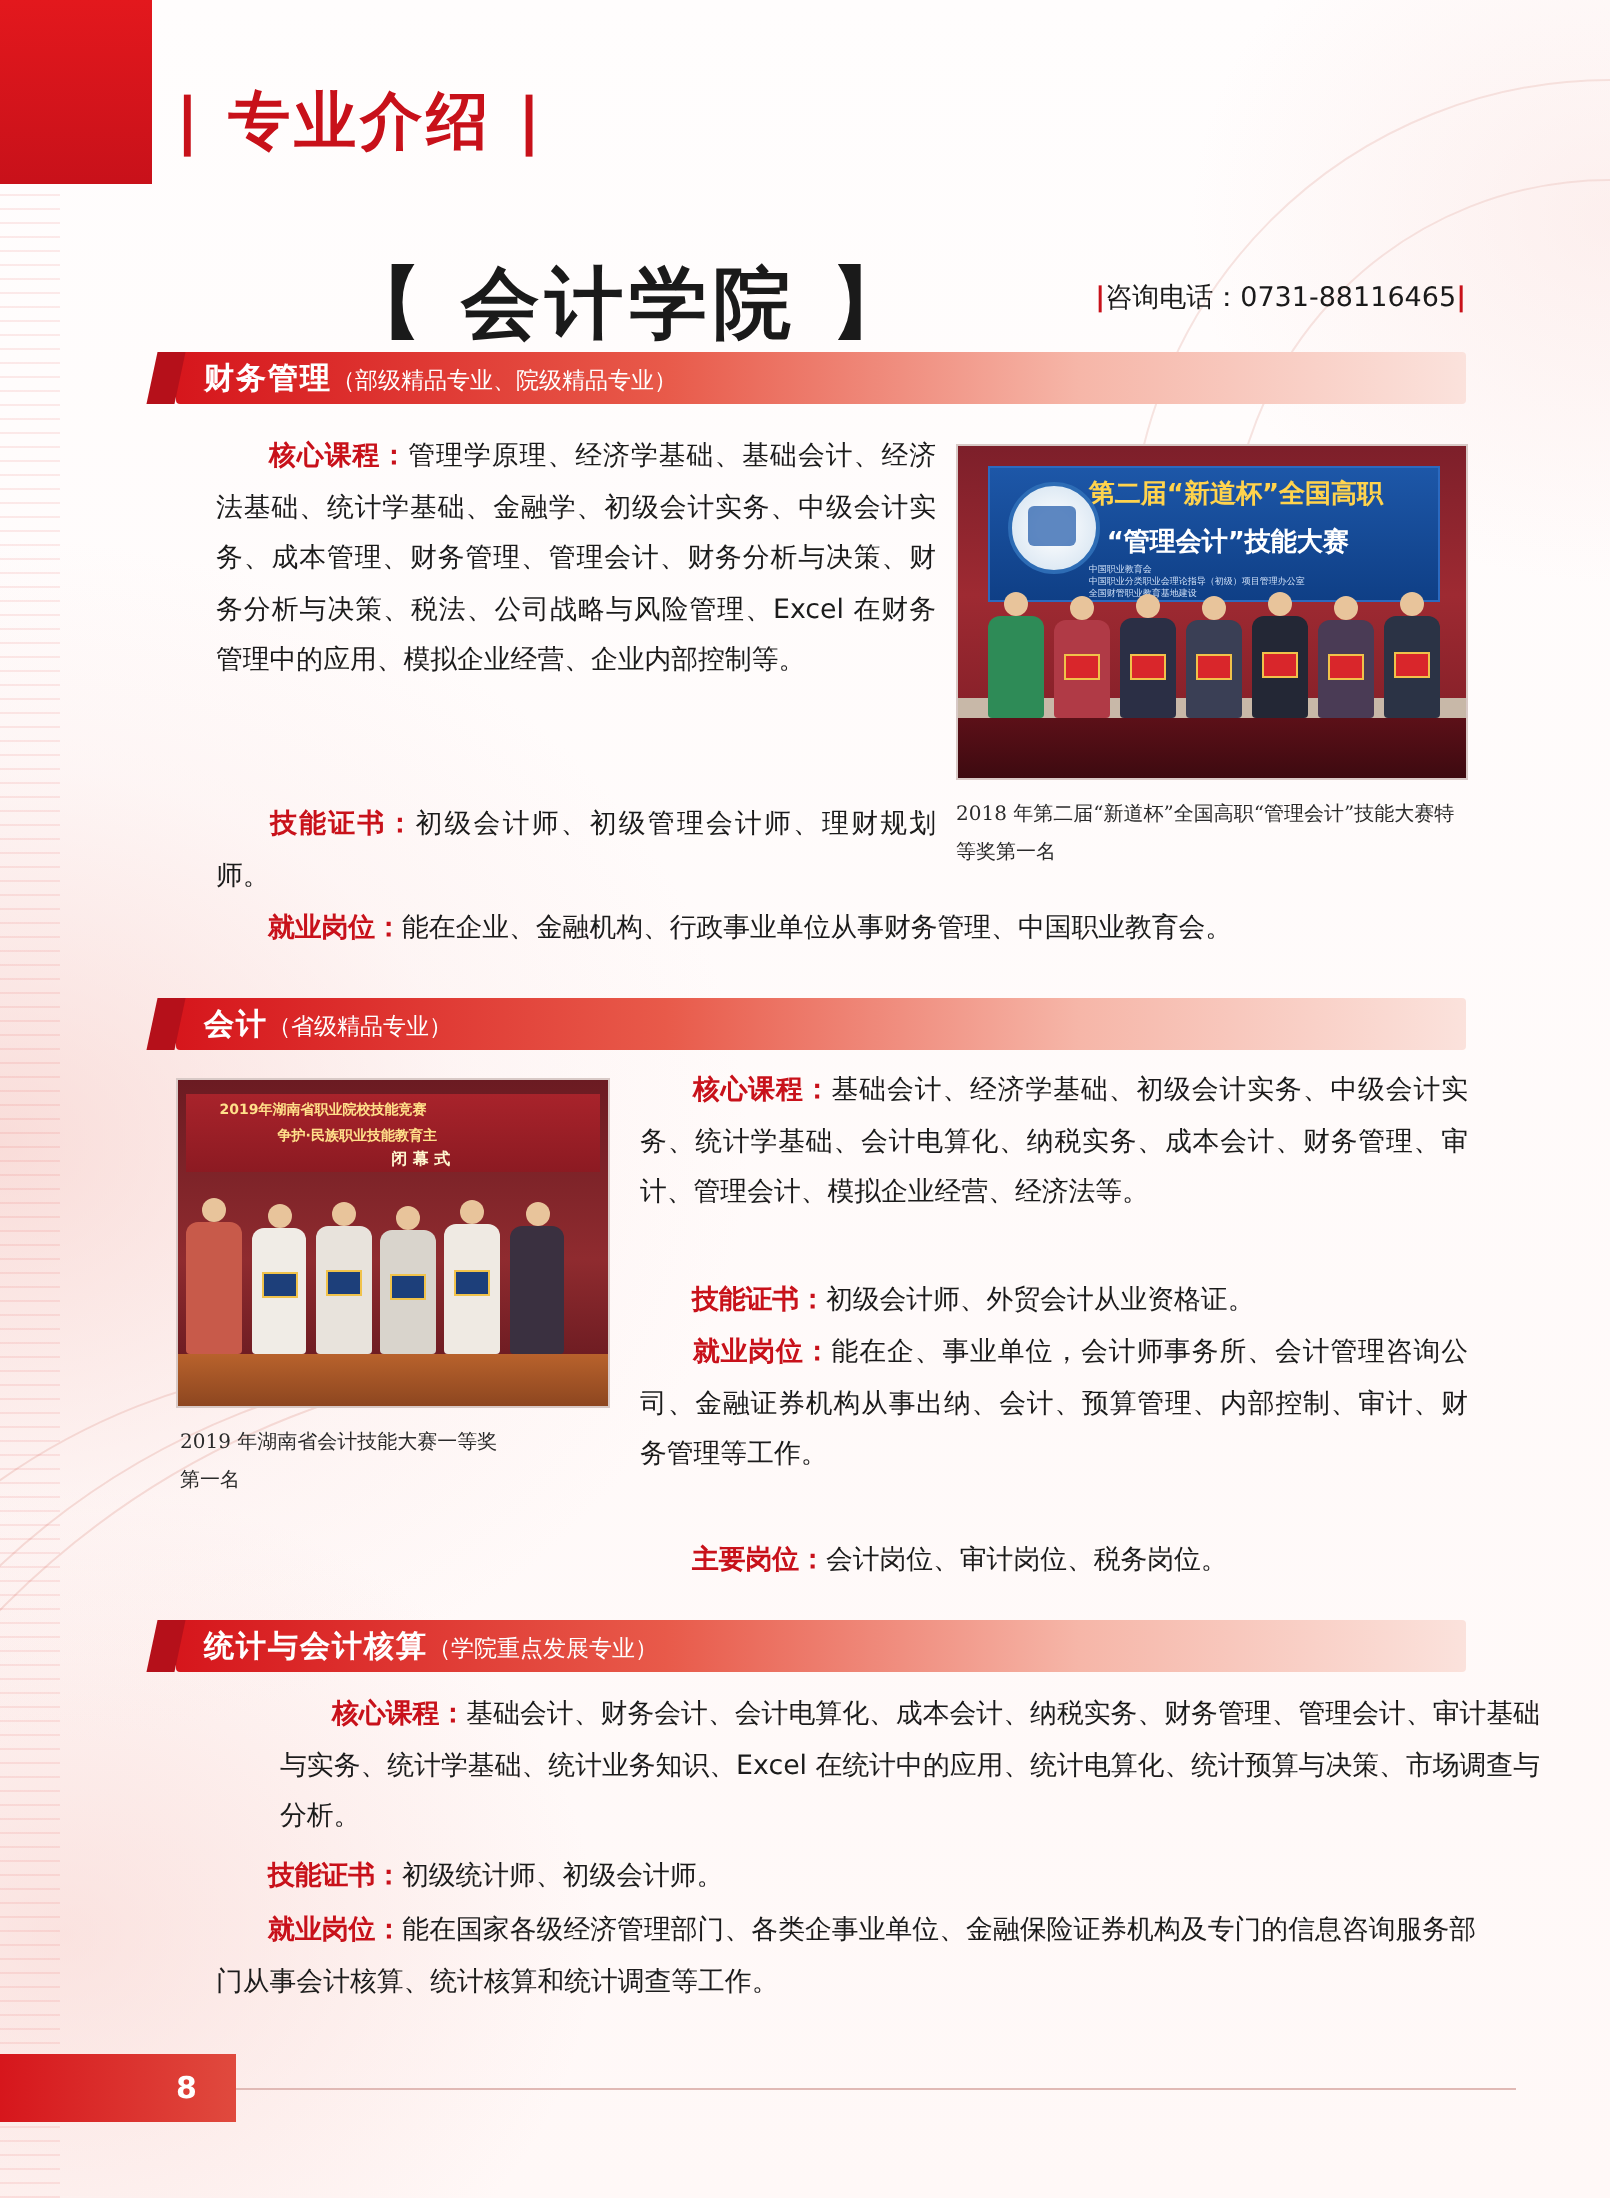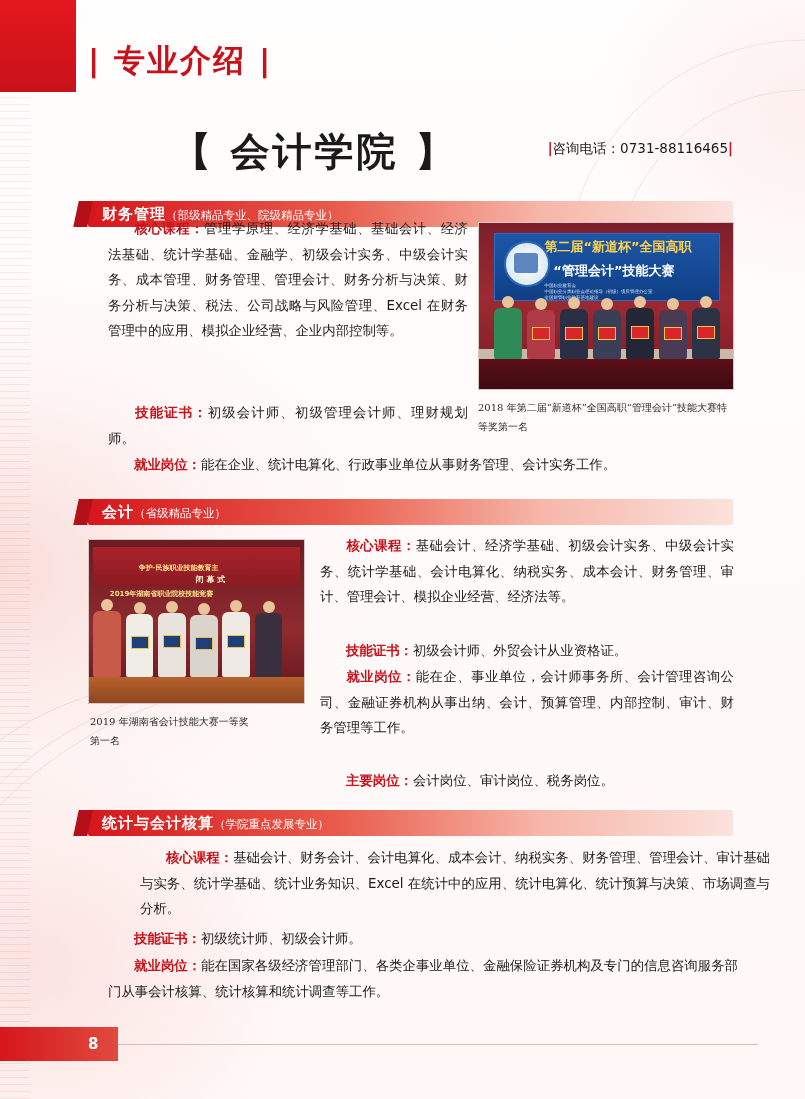--- a/index.html
+++ b/index.html
@@ -101,21 +101,21 @@
   }
   .p1-stage{position:absolute;left:0;bottom:0;width:100%;height:18%;background:linear-gradient(180deg,#5c1018 0%,#3d0a10 100%);}
   .p1-floor{position:absolute;left:0;bottom:18%;width:100%;height:6%;background:#c8b8a8;}
   .p1-people{position:absolute;left:0;bottom:18%;width:100%;height:42%;}
   .fig{position:absolute;bottom:0;border-radius:6px 6px 2px 2px;}
   .fig .head{position:absolute;left:50%;top:-12px;transform:translateX(-50%);width:12px;height:12px;border-radius:50%;background:#e8c49b;}
   .cert{position:absolute;left:50%;top:35%;transform:translateX(-50%);width:16px;height:11px;background:#d9262b;border:1px solid #f0c24a;}
   
   .p2-bg{position:absolute;inset:0;background:linear-gradient(180deg,#6b1b22 0%,#8f2b2f 55%,#5e151c 100%);}
   .p2-banner{position:absolute;left:2%;top:4%;width:96%;height:24%;background:linear-gradient(180deg,#a8232b 0%,#8c1a22 100%);}
-  .p2-banner .l1{position:absolute;left:8%;top:8%;font-size:7px;color:#ffe08a;font-weight:bold;white-space:nowrap;margin-top:39px;}
+  .p2-banner .l1{position:absolute;left:8%;top:8%;font-size:7px;color:#ffe08a;font-weight:bold;white-space:nowrap;}
   .p2-banner .l2{position:absolute;left:8%;top:42%;font-size:7px;color:#ffe08a;font-weight:bold;white-space:nowrap;margin-left:29px;}
   .p2-banner .l3{position:absolute;left:36%;top:70%;font-size:8px;color:#fff6d0;font-weight:bold;white-space:nowrap;margin-left:28px;}
   .p2-floor{position:absolute;left:0;bottom:0;width:100%;height:16%;background:linear-gradient(180deg,#b8622c 0%,#8d4620 100%);}
   
   .footer-bar{
     position:absolute;left:0;bottom:38px;width:118px;height:34px;
     background:linear-gradient(90deg,#d6161c 0%,#e04a3e 100%);z-index:4;
   }
   .page-num{
     position:absolute;left:88px;bottom:46px;z-index:6;color:#fff;font-size:15px;font-weight:bold;
@@ -143,21 +143,21 @@
 </svg>
 <div class="left-stripes"></div>
 <div class="left-bar"></div>
 
 <div class="page-title">| 专业介绍 |</div>
 <div class="dept-title">【 会计学院 】</div>
 <div class="phone">
   <span class="bar">|</span><span>咨询电话：0731-88116465</span><span class="bar">|</span>
 </div>
 
-<div class="sec-bar" style="top:201px;text-align:right;">
+<div class="sec-bar" style="top:176px;text-align:right;">
   <div class="lead"></div>
   <div class="txt">
     <span class="name">财务管理</span><span class="sub">（部级精品专业、院级精品专业）</span>
   </div>
 </div>
 
 <div class="photo" style="left:478px;top:222px;width:254px;height:166px;">
   <div class="p1-bg"></div>
   <div class="p1-banner">
     <div class="t1">第二届“新道杯”全国高职</div>
@@ -201,21 +201,21 @@
 </div>
 <div class="cap" style="left:478px;top:398px;width:258px;">2018 年第二届“新道杯”全国高职“管理会计”技能大赛特等奖第一名</div>
 
 <div class="para" style="left:108px;top:216px;width:360px;">
   <span class="indent"></span><span class="lbl">核心课程：</span><span>管理学原理、经济学基础、基础会计、经济法基础、统计学基础、金融学、初级会计实务、中级会计实务、成本管理、财务管理、管理会计、财务分析与决策、财务分析与决策、税法、公司战略与风险管理、Excel 在财务管理中的应用、模拟企业经营、企业内部控制等。</span>
 </div>
 <div class="para" style="left:108px;top:400px;width:360px;">
   <span class="indent"></span><span class="lbl">技能证书：</span><span>初级会计师、初级管理会计师、理财规划师。</span>
 </div>
 <div class="para" style="left:108px;top:452px;width:630px;">
-  <span class="indent"></span><span class="lbl">就业岗位：</span><span>能在企业、统计电算化、行政事业单位从事财务管理、会计实务工作。</span>
+  <span class="indent"></span><span class="lbl">就业岗位：</span><span>能在企业、金融机构、行政事业单位从事财务管理、中国职业教育会。</span>
 </div>
 
 <div class="sec-bar" style="top:499px;">
   <div class="lead"></div>
   <div class="txt">
     <span class="name">会计</span><span class="sub">（省级精品专业）</span>
   </div>
 </div>
 
 <div class="photo" style="left:88px;top:539px;width:215px;height:163px;">

